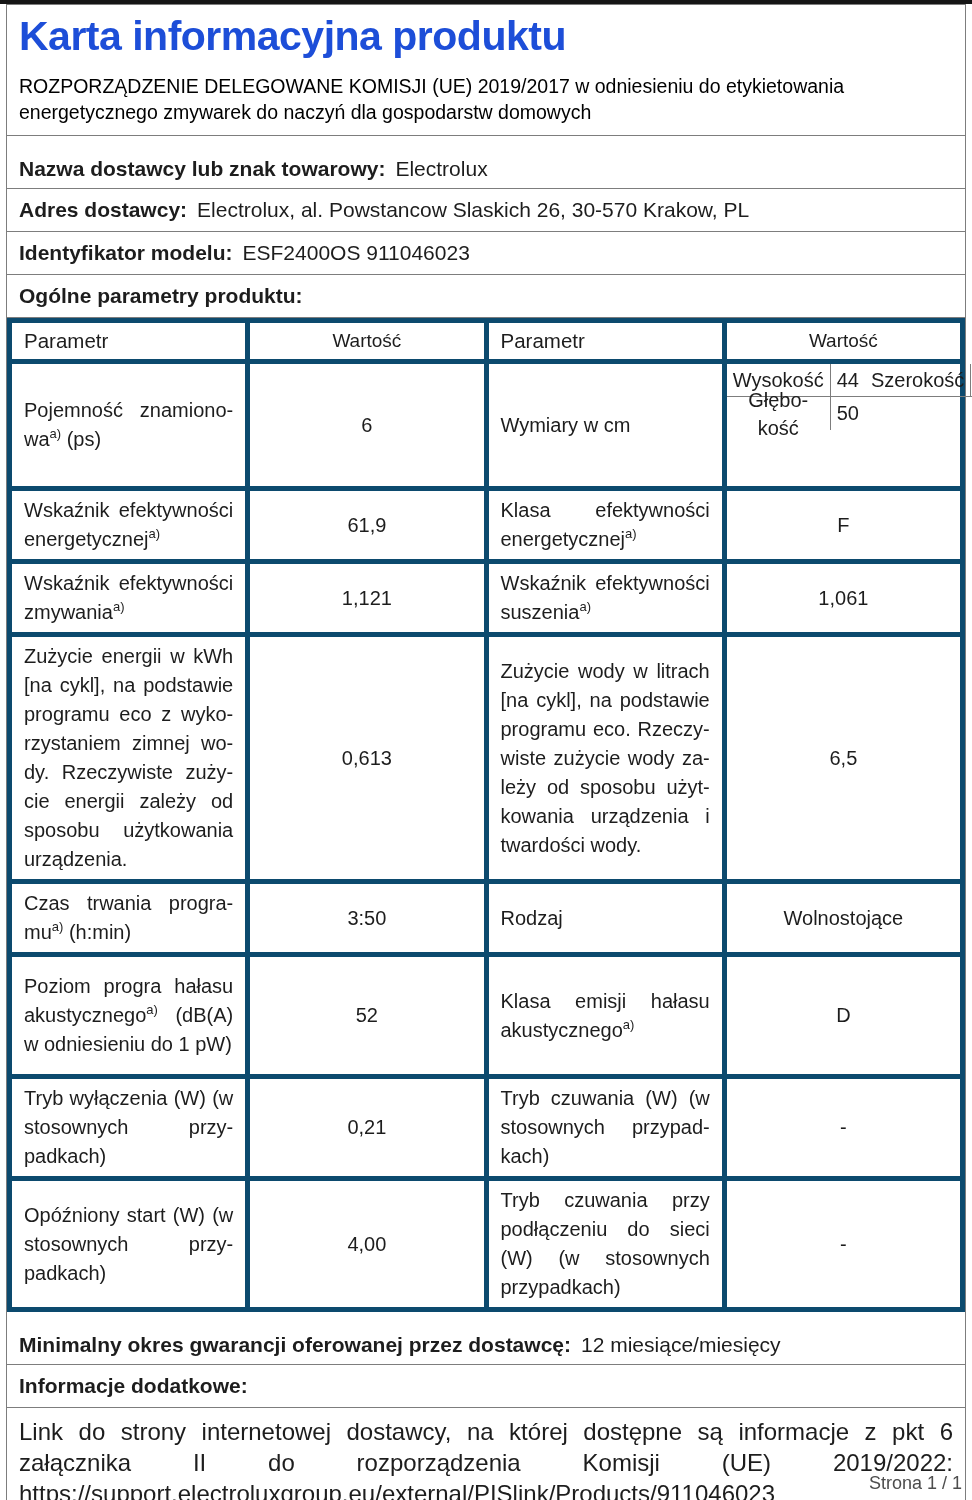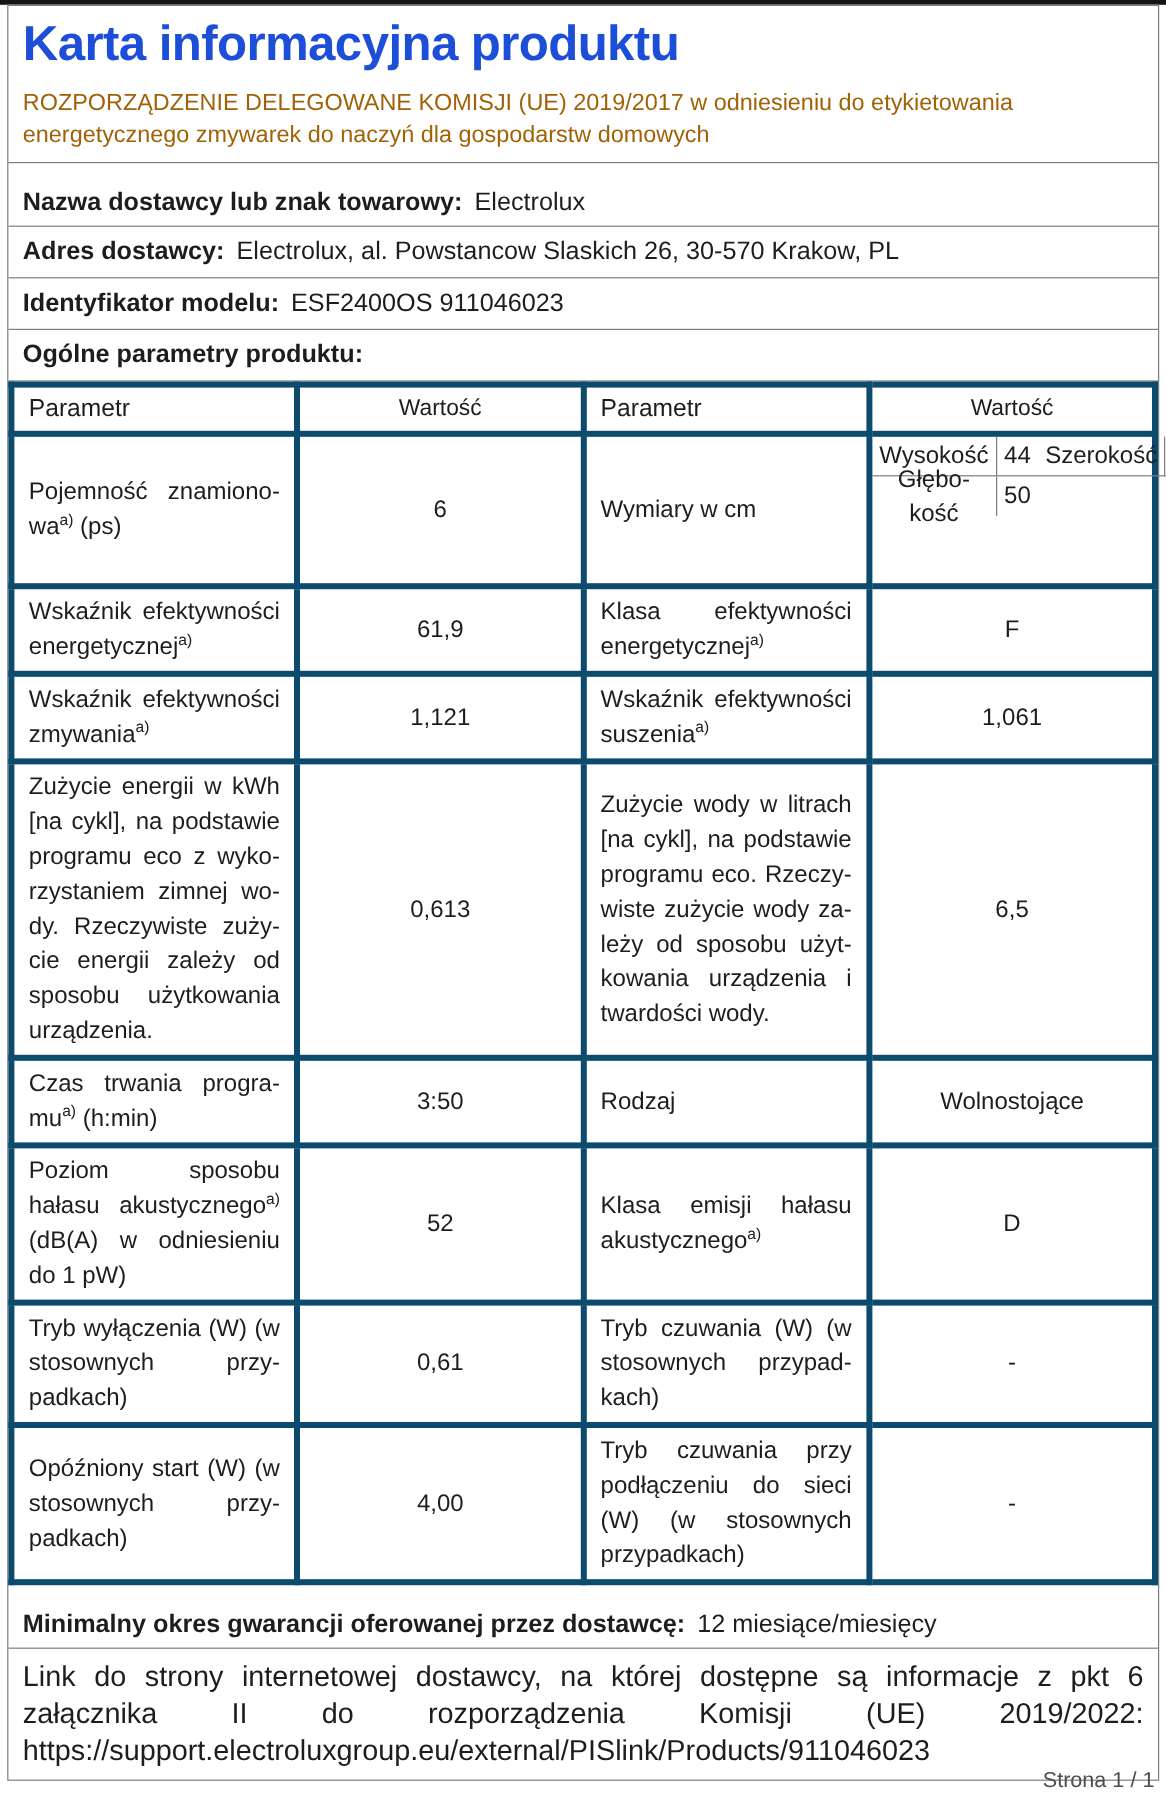--- a/index.html
+++ b/index.html
@@ -12,21 +12,21 @@
     position:absolute;top:4px;left:6px;width:958px;
     border:1px solid #7d7d7d;background:#fff;
   }
   .rowline{border-bottom:1px solid #7d7d7d;}
   
   .title-block{padding:6px 12px 10px 12px;}
   h1.page-title{
     margin:0 0 12px 0;font-size:41px;font-weight:bold;color:#1d4ed8;
     letter-spacing:-0.5px;line-height:50px;
   }
-  .regulation{font-size:19.5px;line-height:26px;color:#a16207;padding-right:4px;}
+  .regulation{font-size:19.5px;line-height:26px;color:#000000;padding-right:4px;}
   
   .kv{padding:8px 12px;font-size:21px;line-height:26px;}
   .kv .k{font-weight:bold;}
   .kv .v{margin-left:10px;}
   .kv.tight{padding:6px 12px;margin-top:14px;}
   
   table.params{
     width:100%;border-collapse:collapse;table-layout:fixed;
     font-size:20px;
   }
@@ -135,46 +135,49 @@
     </tr>
 
     <tr style="height:62px">
       <td class="label"><span>Czas trwania progra­mu</span><sup>a)</sup><span> (h:min)</span></td>
       <td class="value">3:50</td>
       <td class="label"><span>Rodzaj</span><sup></sup><span></span></td>
       <td class="value">Wolnostojące</td>
     </tr>
 
     <tr style="height:122px">
-      <td class="label"><span>Poziom sposobu hałasu akustycznego</span><sup>a)</sup><span> (dB(A) w odniesieniu do 1 pW)</span></td>
+      <td class="label"><span>Poziom progra hałasu akustycznego</span><sup>a)</sup><span> (dB(A) w odniesieniu do 1 pW)</span></td>
       <td class="value">52</td>
       <td class="label"><span>Klasa emisji hałasu akustycznego</span><sup>a)</sup><span></span></td>
       <td class="value">D</td>
     </tr>
 
     <tr style="height:94px">
       <td class="label"><span>Tryb wyłączenia (W) (w stosownych przy­padkach)</span><sup></sup><span></span></td>
-      <td class="value">0,61</td>
+      <td class="value">0,21</td>
       <td class="label"><span>Tryb czuwania (W) (w stosownych przypad­kach)</span><sup></sup><span></span></td>
       <td class="value">-</td>
     </tr>
 
     <tr style="height:114px">
       <td class="label"><span>Opóźniony start (W) (w stosownych przy­padkach)</span><sup></sup><span></span></td>
       <td class="value">4,00</td>
       <td class="label"><span>Tryb czuwania przy podłączeniu do sie­ci (W) (w stosownych przypadkach)</span><sup></sup><span></span></td>
       <td class="value">-</td>
     </tr>
   </tbody>
     </table>
 
   <div class="kv tight rowline">
     <span class="k">Minimalny okres gwarancji oferowanej przez dostawcę:</span><span class="v">12 miesiące/miesięcy</span>
   </div>
 
+  <div class="kv rowline">
+    <span class="k">Informacje dodatkowe:</span>
+  </div>
 
   <div class="link-row">Link do strony internetowej dostawcy, na której dostępne są informacje z pkt 6 załącznika II do rozporządzenia Komisji (UE) 2019/2022: https://support.electroluxgroup.eu/external/PISlink/Products/911046023</div>
 
 </div>
 
 <div class="footnote">
   <sup>a)</sup><span> dla programu „eco”</span>
 </div>
 
 <div class="page-indicator">Strona 1 / 1</div>

